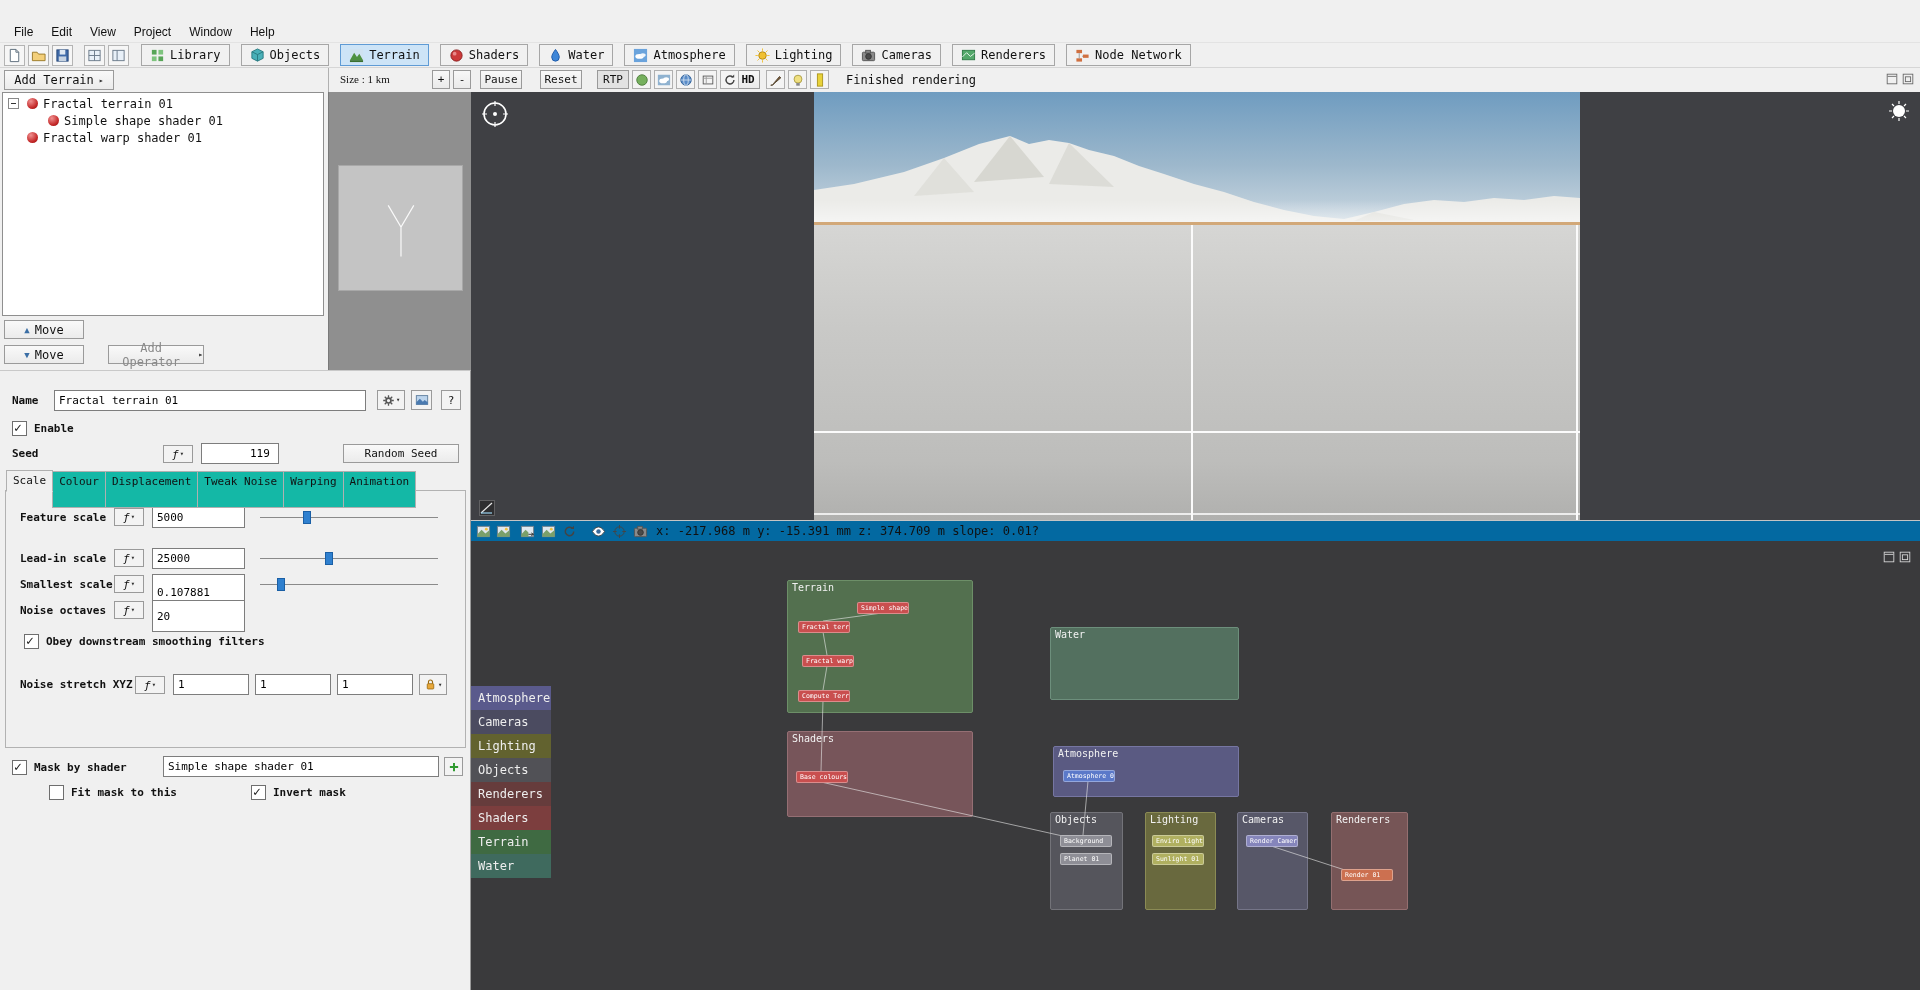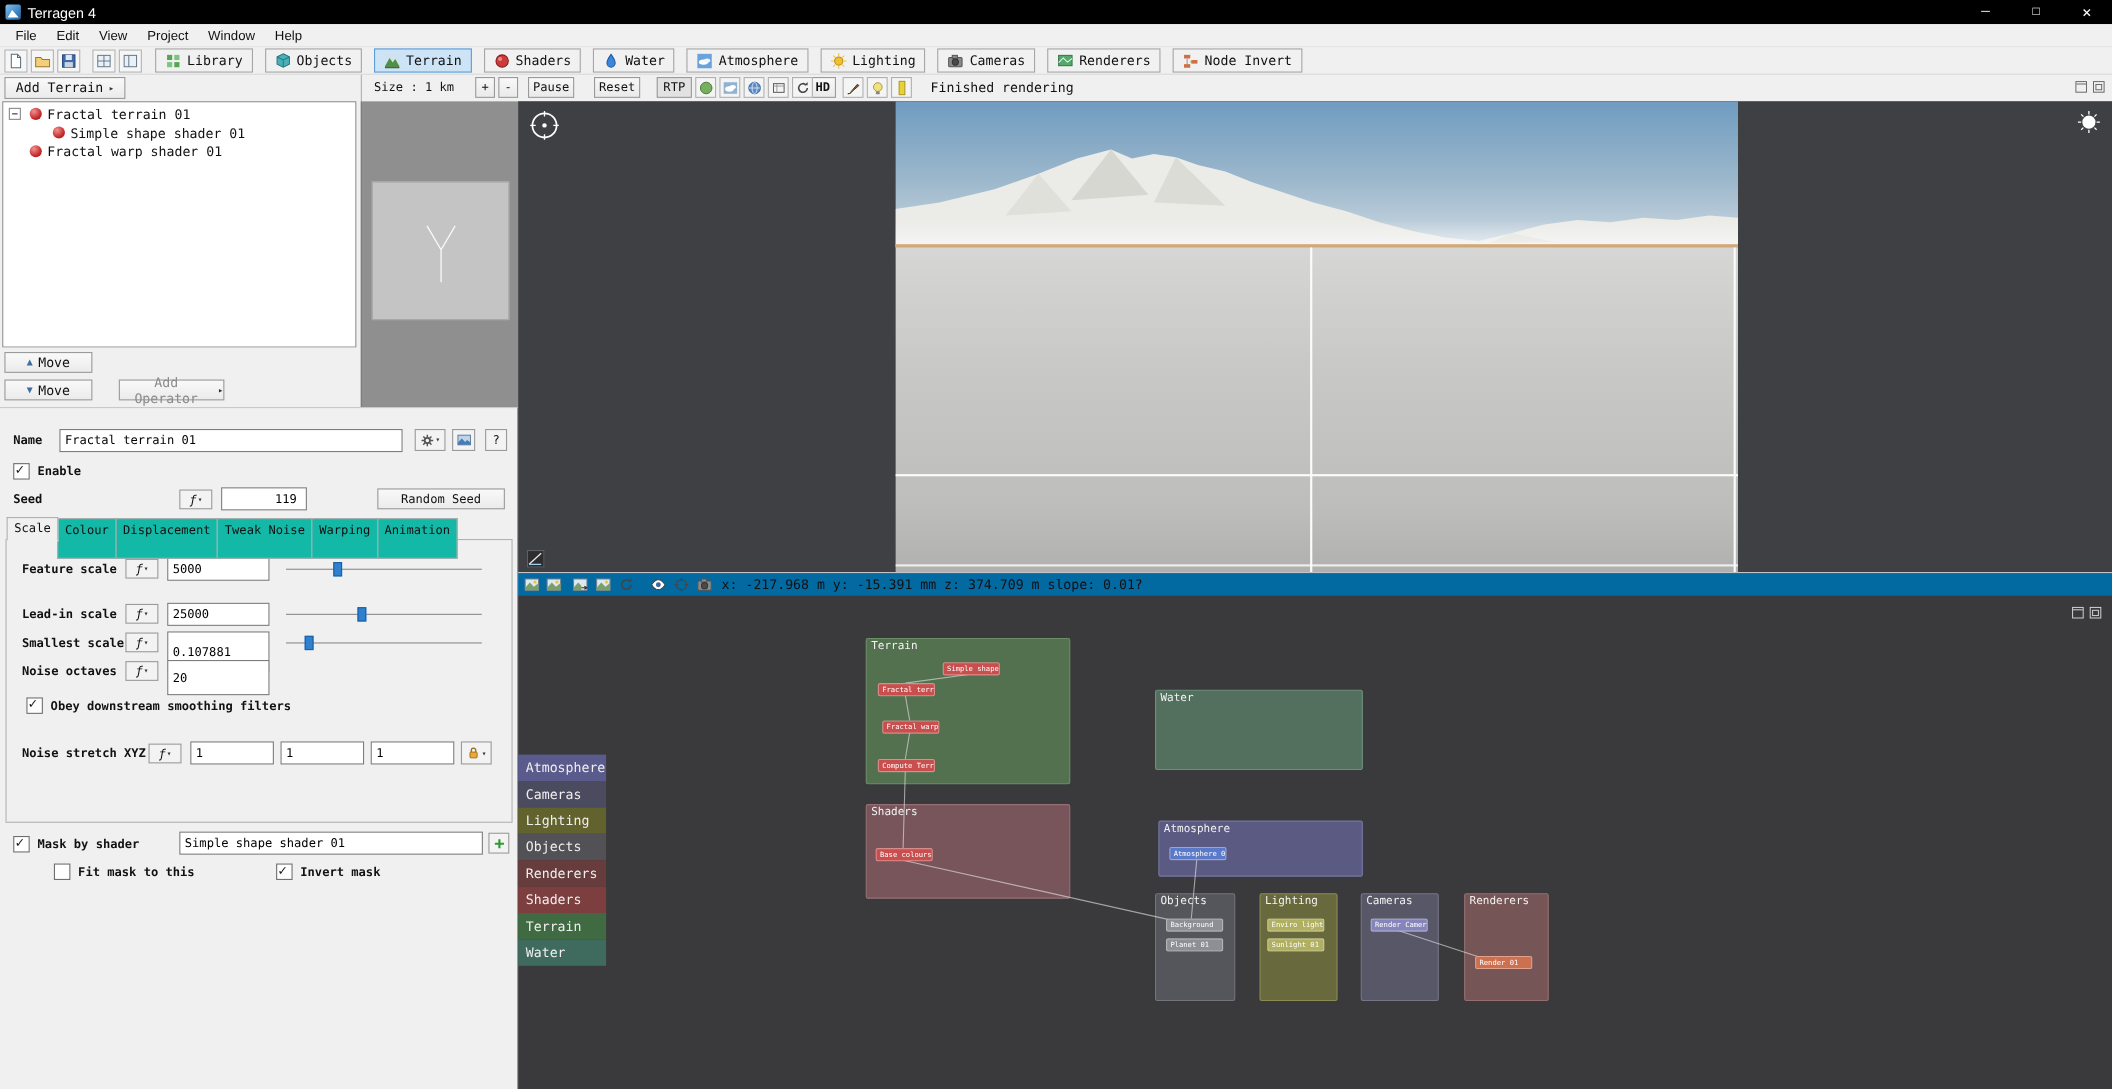--- a/index.html
+++ b/index.html
@@ -115,29 +115,20 @@
   .ngroup{position:absolute;border:1px solid;border-radius:2px;}
   .ngroup .gtitle{position:absolute;left:4px;top:1px;font-size:10px;color:#f2f2f2;white-space:nowrap;}
   .nnode{position:absolute;width:52px;height:12px;border-radius:2px;font-size:6.5px;color:#fff;
        line-height:11px;padding-left:3px;overflow:hidden;white-space:nowrap;border:1px solid rgba(255,255,255,0.35);}
 </style>
 </head>
 <body>
 
 <div id="app">
 
-  <div id="titlebar">
-    <span class="app-icon"></span>
-    <span>Terragen 4</span>
-    <div class="win-btns">
-      <span class="win-btn">─</span>
-      <span class="win-btn">□</span>
-      <span class="win-btn">✕</span>
-    </div>
-  </div>
 
   <div id="menubar">
       <span class="menu-item">File</span>
       <span class="menu-item">Edit</span>
       <span class="menu-item">View</span>
       <span class="menu-item">Project</span>
       <span class="menu-item">Window</span>
       <span class="menu-item">Help</span>
     </div>
 
@@ -272,21 +263,21 @@
         </button>
         <button class="module-btn">
           <span class="icon" style="width: 15px; height: 15px;">
             <svg viewBox="0 0 16 16">
               <rect x="1.5" y="2" width="6" height="3.5" fill="#d07040"></rect>
               <rect x="8.5" y="7" width="6" height="3.5" fill="#d07040"></rect>
               <rect x="1.5" y="11" width="6" height="3.5" fill="#d07040"></rect>
               <path d="M4.5 5.5V11M7.5 8.8h1" stroke="#999" fill="none"></path>
             </svg>
           </span>
-          <span>Node Invert</span>
+          <span>Node Network</span>
         </button>
       </div>
   </div>
 
   <div id="left-header">
     <button class="btn abs" id="add-terrain-btn" style="left:4px;top:2px;width:110px;height:20px;">
       <span>Add Terrain</span>
       <span class="arrow">▸</span>
     </button>
   </div>
@@ -438,21 +429,21 @@
         <span class="fglyph">ƒ</span>
         <span class="drop">▾</span>
       </button>
       <input class="field-input" value="20" style="left: 152px; top: 229px; width: 93px; height: 32px;">
       <input class="field-input" value="1" style="left: 173px; top: 303px; width: 76px; height: 21px;">
       <input class="field-input" value="1" style="left: 255px; top: 303px; width: 76px; height: 21px;">
       <input class="field-input" value="1" style="left: 337px; top: 303px; width: 76px; height: 21px;">
     </div>
 
   <div id="vp-toolbar">
-    <span class="vpt-label" style="left:11px;">Size : 1 km</span>
+    <span class="vpt-label" style="left:11px;font-family:Liberation Serif, serif;">Size : 1 km</span>
     <button class="vpt-btn" style="left:103px;width:18px;">
       <span>+</span>
     </button>
     <button class="vpt-btn" style="left:124px;width:18px;">
       <span>-</span>
     </button>
     <button class="vpt-btn" style="left:151px;width:42px;">
       <span>Pause</span>
     </button>
     <button class="vpt-btn" style="left:211px;width:42px;">

